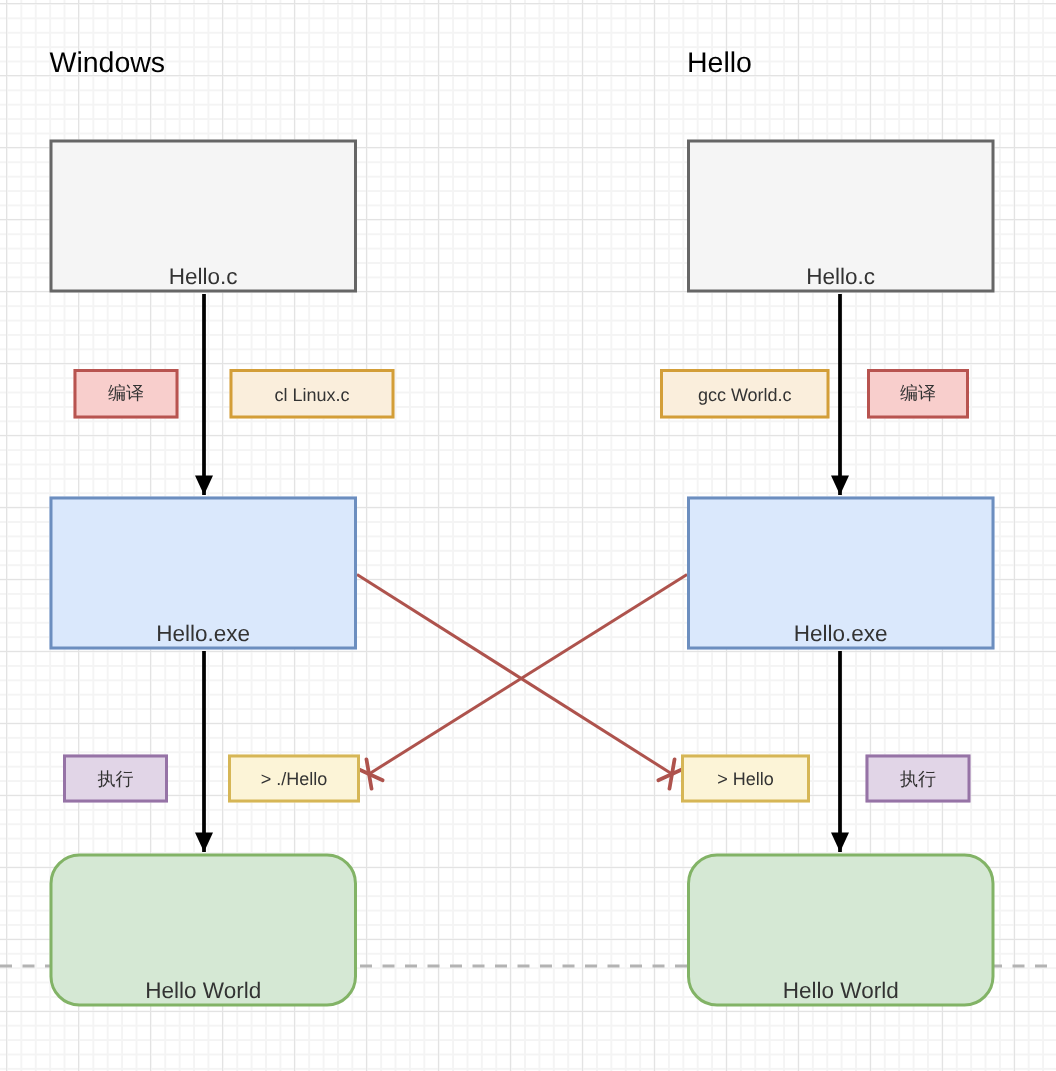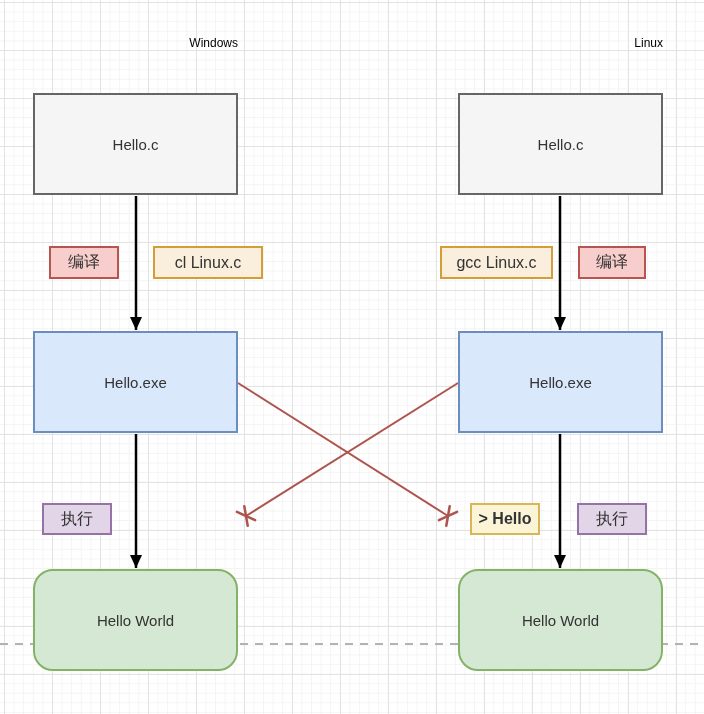--- a/index.html
+++ b/index.html
@@ -27,33 +27,33 @@
       linear-gradient(to right,var(--grid-major) 1px,transparent 1px),
       linear-gradient(to bottom,var(--grid-major) 1px,transparent 1px),
       linear-gradient(to right,var(--grid-minor) 1px,transparent 1px),
       linear-gradient(to bottom,var(--grid-minor) 1px,transparent 1px);
     background-size:48px 48px,48px 48px,9.6px 9.6px,9.6px 9.6px;
     background-position:4px 2px,4px 2px,4px 2px,4px 2px;
   }
   .layer-svg{position:absolute;inset:0;}
   .col-title{
     position:absolute;top:33px;height:20px;width:205px;
-    text-align:right;font-size:12px;line-height:20px;color:var(--title-color);
+    text-align:left;font-size:19px;line-height:20px;color:var(--title-color);
   }
   .node{
     position:absolute;width:205px;height:102px;
-    display:flex;align-items:center;justify-content:center;
+    display:flex;align-items:flex-end;justify-content:center;
     font-size:15px;color:var(--text-color);border:2px solid;
   }
   .node.gray {background:var(--node-gray-fill); border-color:var(--node-gray-border);}
   .node.blue {background:var(--node-blue-fill); border-color:var(--node-blue-border);}
   .node.green{background:var(--node-green-fill);border-color:var(--node-green-border);border-radius:20px;}
   .lbl{
     position:absolute;display:flex;align-items:center;justify-content:center;
-    font-size:16px;color:var(--text-color);border:2px solid;white-space:nowrap;
+    font-size:12px;color:var(--text-color);border:2px solid;white-space:nowrap;
   }
   .lbl.red   {background:var(--label-red-fill);   border-color:var(--label-red-border);}
   .lbl.orange{background:var(--label-orange-fill);border-color:var(--label-orange-border);}
   .lbl.yellow{background:var(--label-yellow-fill);border-color:var(--label-yellow-border);}
   .lbl.purple{background:var(--label-purple-fill);border-color:var(--label-purple-border);font-family:Liberation Mono, monospace;}
   .edge-black{stroke:var(--arrow-color);stroke-width:2.5px;fill:none;}
   .arrowhead-path{fill:var(--arrow-color);}
   .edge-red{stroke:var(--connector-red);stroke-width:2px;fill:none;}
   .cross-mark{stroke:var(--connector-red);stroke-width:2.5px;fill:none;stroke-linecap:round;}
   .edge-dashed{stroke:var(--dashed-line-color);stroke-width:2px;stroke-dasharray:8 7;fill:none;}
@@ -88,21 +88,21 @@
     <g>
       <line class="edge-red" x1="458" y1="383" x2="246" y2="516"></line>
       <g>
         <line class="cross-mark" x1="244.3" y1="506.2" x2="247.7" y2="525.8"></line>
         <line class="cross-mark" x1="236.9" y1="511.8" x2="255.1" y2="520.2"></line>
       </g>
     </g>
   </svg>
 
   <div class="col-title" style="left:33px;">Windows</div>
-  <div class="col-title" style="left:458px;">Linux</div>
+  <div class="col-title" style="left:458px;">Hello</div>
 
   <div class="node gray" style="left:33px;top:93px;">
     <span>Hello.c</span>
   </div>
   <div class="node blue" style="left:33px;top:331px;">
     <span>Hello.exe</span>
   </div>
   <div class="node green" style="left:33px;top:569px;">
     <span>Hello World</span>
   </div>
@@ -112,20 +112,21 @@
   </div>
   <div class="node blue" style="left:458px;top:331px;">
     <span>Hello.exe</span>
   </div>
   <div class="node green" style="left:458px;top:569px;">
     <span>Hello World</span>
   </div>
 
   <div class="lbl red" style="left:49px;top:246px;width:70px;height:33px;">编译</div>
   <div class="lbl orange" style="left:153px;top:246px;width:110px;height:33px;">cl Linux.c</div>
-  <div class="lbl orange" style="left:440px;top:246px;width:113px;height:33px;">gcc Linux.c</div>
+  <div class="lbl orange" style="left:440px;top:246px;width:113px;height:33px;">gcc World.c</div>
   <div class="lbl red" style="left:578px;top:246px;width:68px;height:33px;">编译</div>
 
   <div class="lbl purple" style="left:42px;top:503px;width:70px;height:32px;">执行</div>
-  <div class="lbl yellow" style="left:470px;top:503px;width:70px;height:32px;font-weight:bold;">&gt; Hello</div>
+  <div class="lbl yellow" style="left:152px;top:503px;width:88px;height:32px;">&gt; ./Hello</div>
+  <div class="lbl yellow" style="left:454px;top:503px;width:86px;height:32px;">&gt; Hello</div>
   <div class="lbl purple" style="left:577px;top:503px;width:70px;height:32px;">执行</div>
 
 </div>
 
 </body></html>

